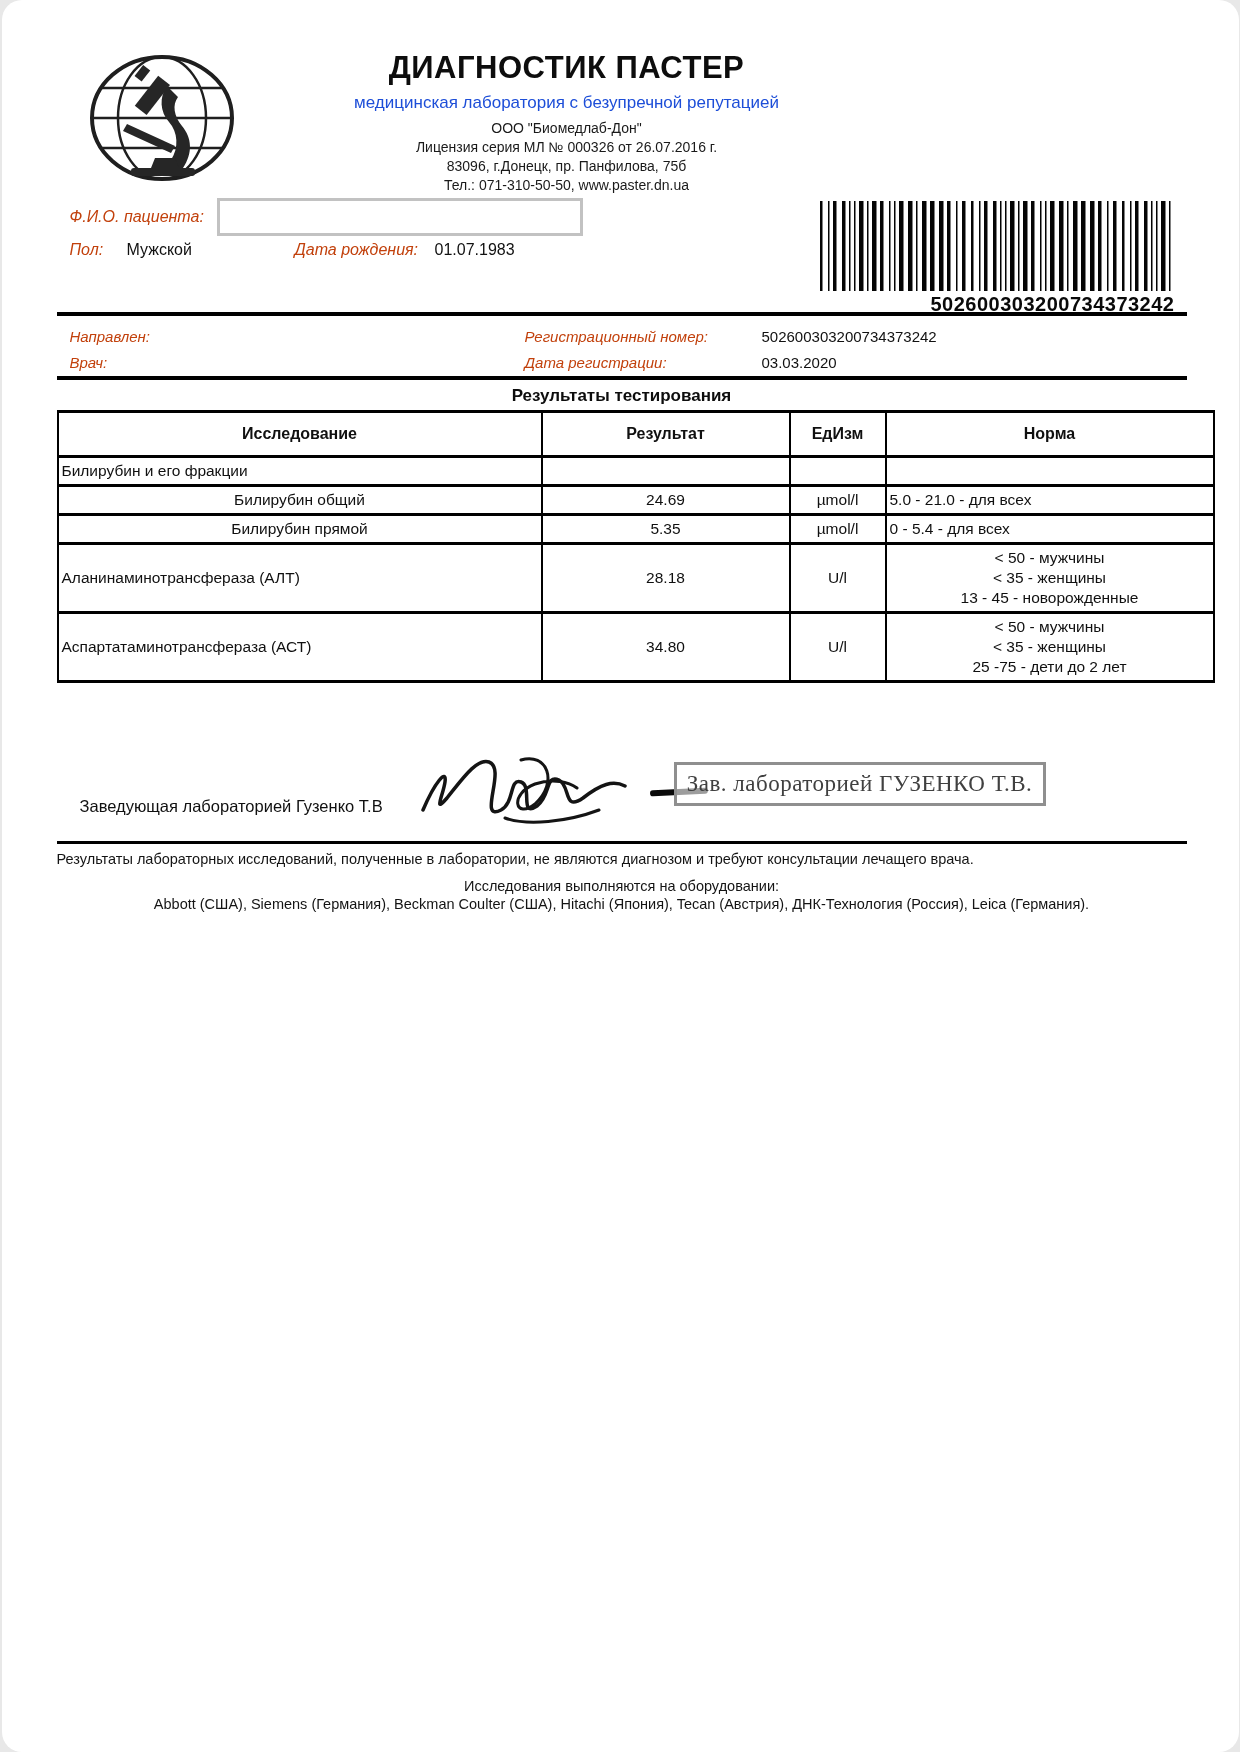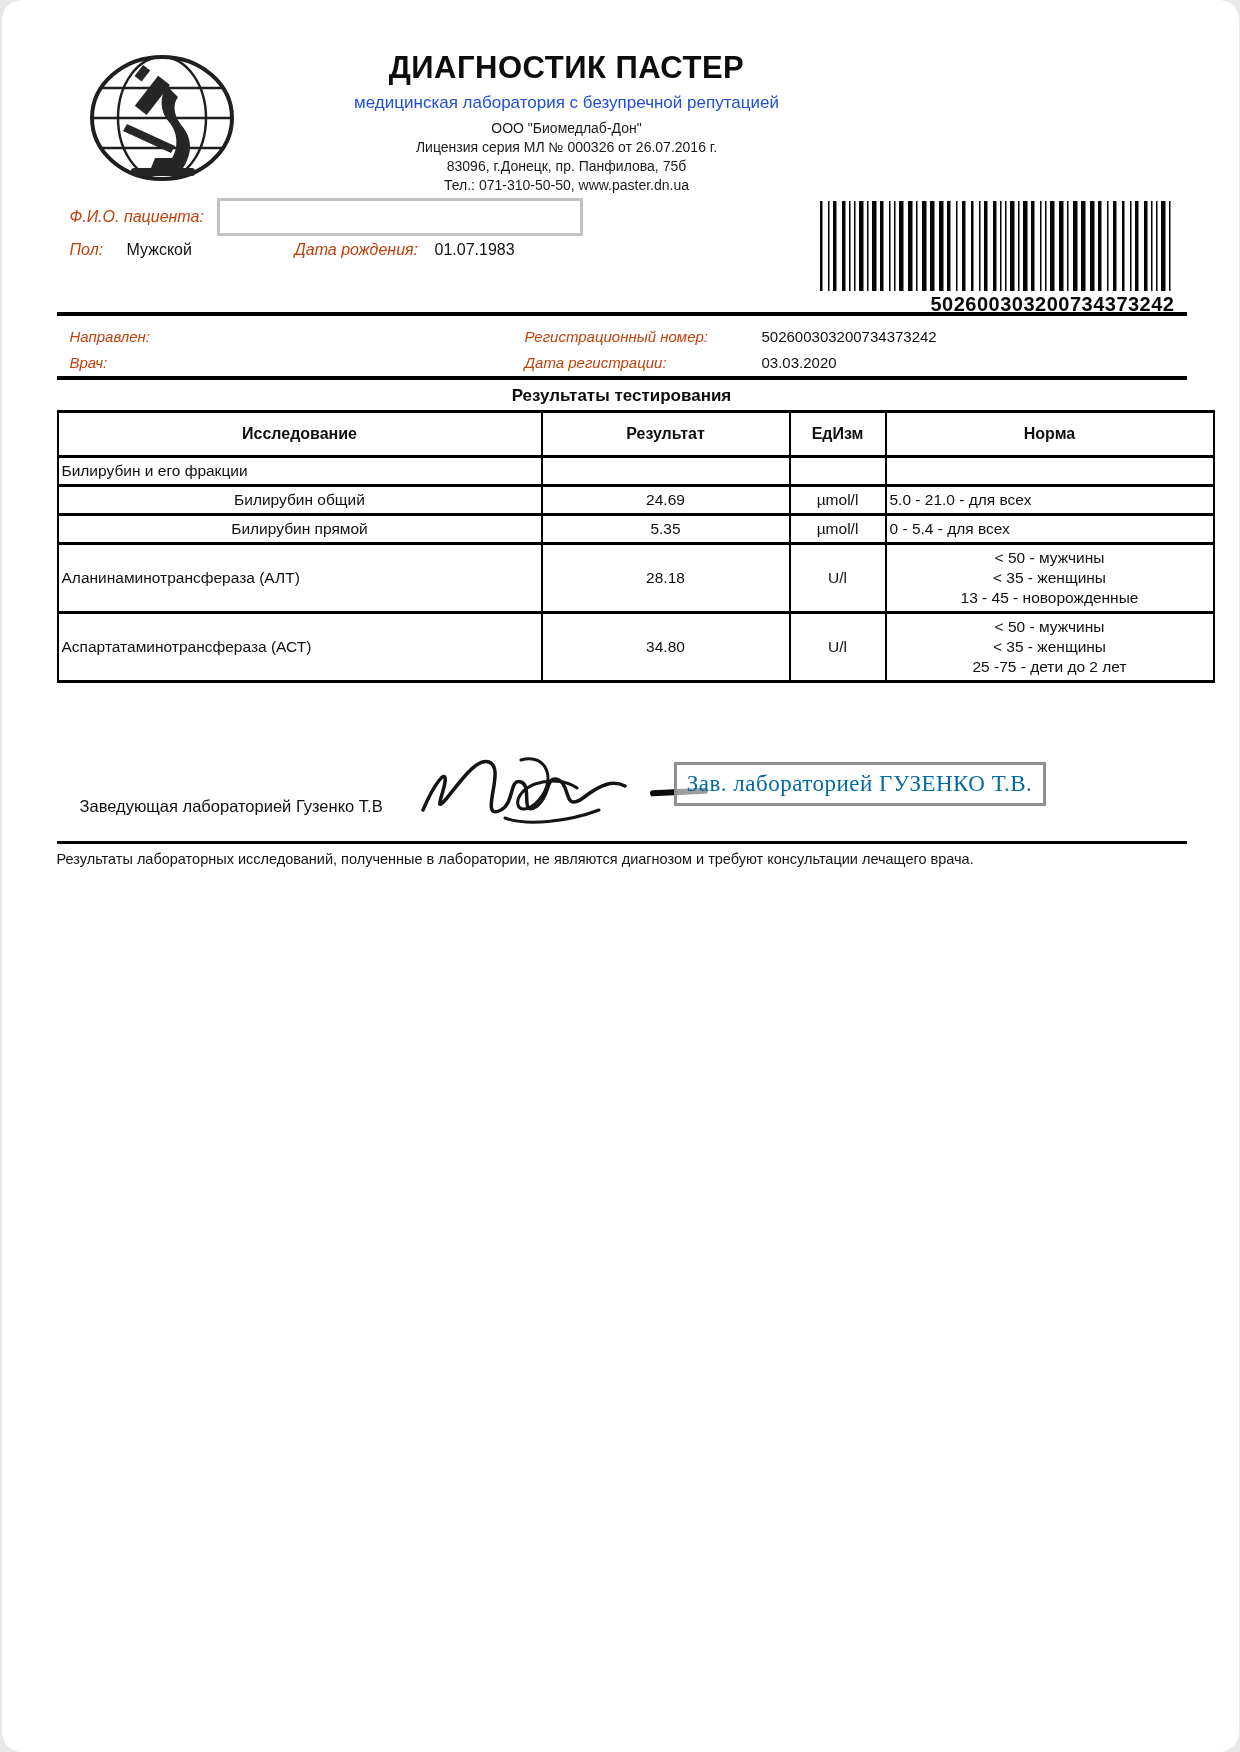--- a/index.html
+++ b/index.html
@@ -65,21 +65,21 @@
   td.norm-cell{white-space:pre-line;line-height:20px;}
   tr.row-short td{height:22px;}
   tr.row-group td{height:22px;}
   tr.row-tall td{height:62px;}
   
   .sig-label{position:absolute;left:78px;top:797px;font-size:16.5px;color:#101010;}
   .sig-script{position:absolute;left:415px;top:752px;width:240px;height:78px;}
   .sig-dash{position:absolute;left:648px;top:789px;width:58px;height:6px;background:#0a0a0a;transform:rotate(-3deg);border-radius:3px;}
   .stamp{
     position:absolute;left:672px;top:762px;width:366px;height:38px;
-    border:3px solid #8f8f8f;color:#0369a1;background:rgba(255,255,255,0.6);
+    border:3px solid #8f8f8f;color:#404040;background:rgba(255,255,255,0.6);
     font-family:"Liberation Serif","DejaVu Serif",serif;font-size:23px;
     display:flex;align-items:center;justify-content:center;letter-spacing:0.5px;
     white-space:nowrap;
     text-align:right;
   }
   .sig-bottom-rule{position:absolute;left:55px;top:841px;width:1130px;height:3px;background:#000;}
   
   .disclaimer{
     position:absolute;left:55px;top:851px;width:1130px;text-align:left;
     font-size:14.5px;color:#141414;
@@ -255,14 +255,16 @@
         <path stroke-width="3" d="M104 8 C 130 0, 142 30, 118 52 C 98 68, 92 42, 118 32 C 136 26, 152 30, 160 36"></path>
         <path stroke-width="3" d="M88 66 C 110 74, 150 70, 182 58"></path>
       </g>
     </svg>
   </div>
   <div class="sig-dash"></div>
   <div class="stamp">Зав. лабораторией ГУЗЕНКО Т.В.</div>
   <div class="sig-bottom-rule"></div>
 
   <div class="disclaimer">Результаты лабораторных исследований, полученные в лаборатории, не являются диагнозом и требуют консультации лечащего врача.</div>
+  <div class="equip-title">Исследования выполняются на оборудовании:</div>
+  <div class="equip-list">Abbott (США), Siemens (Германия), Beckman Coulter (США), Hitachi (Япония), Tecan (Австрия), ДНК-Технология (Россия), Leica (Германия).</div>
 
 </div>
 
 </body></html>

